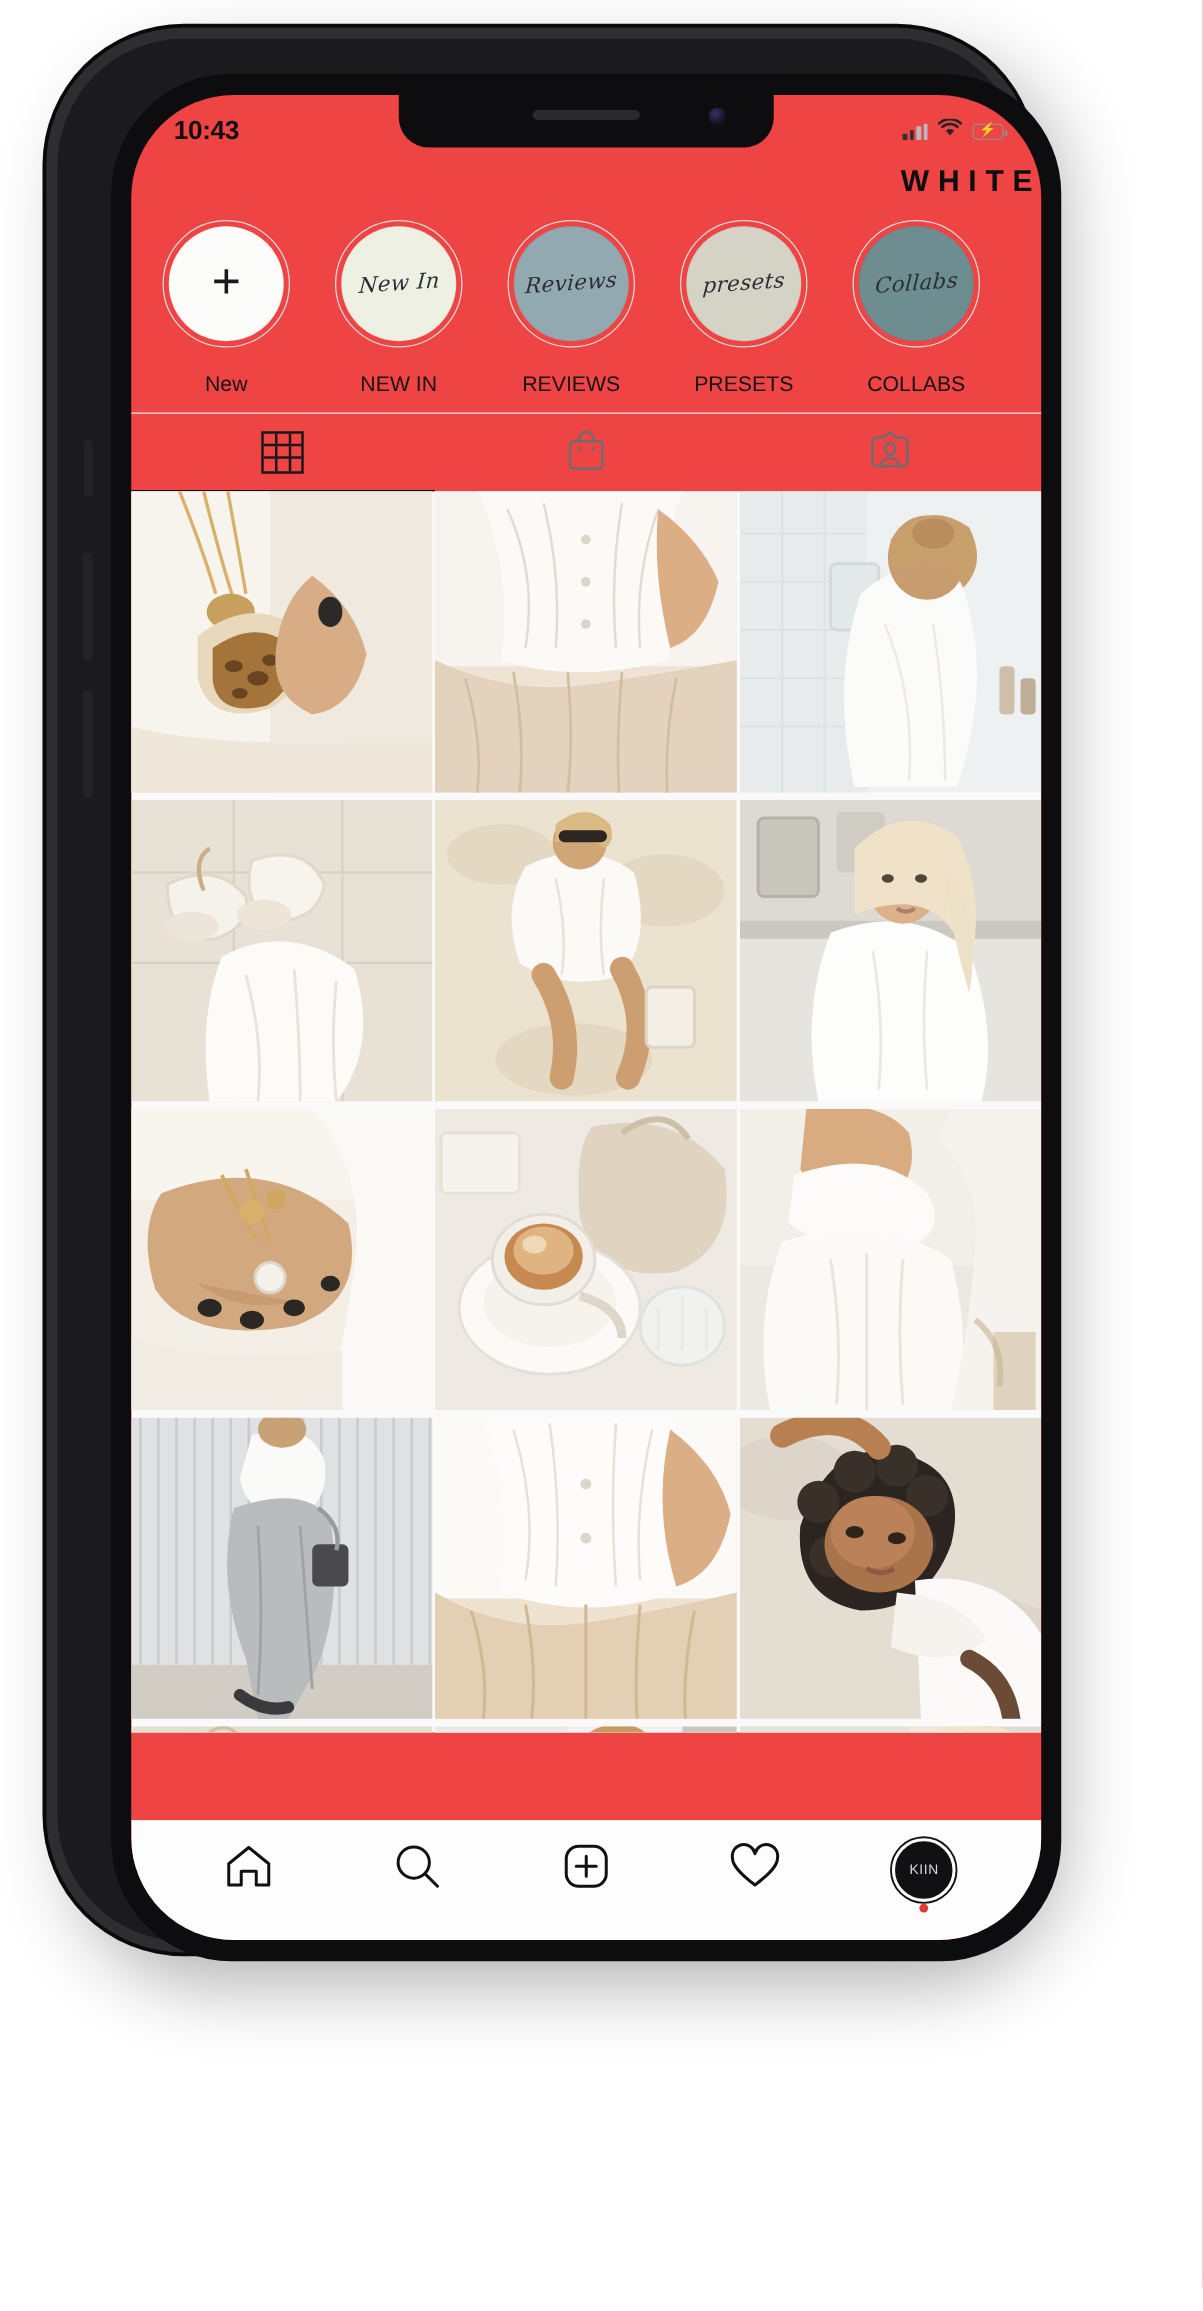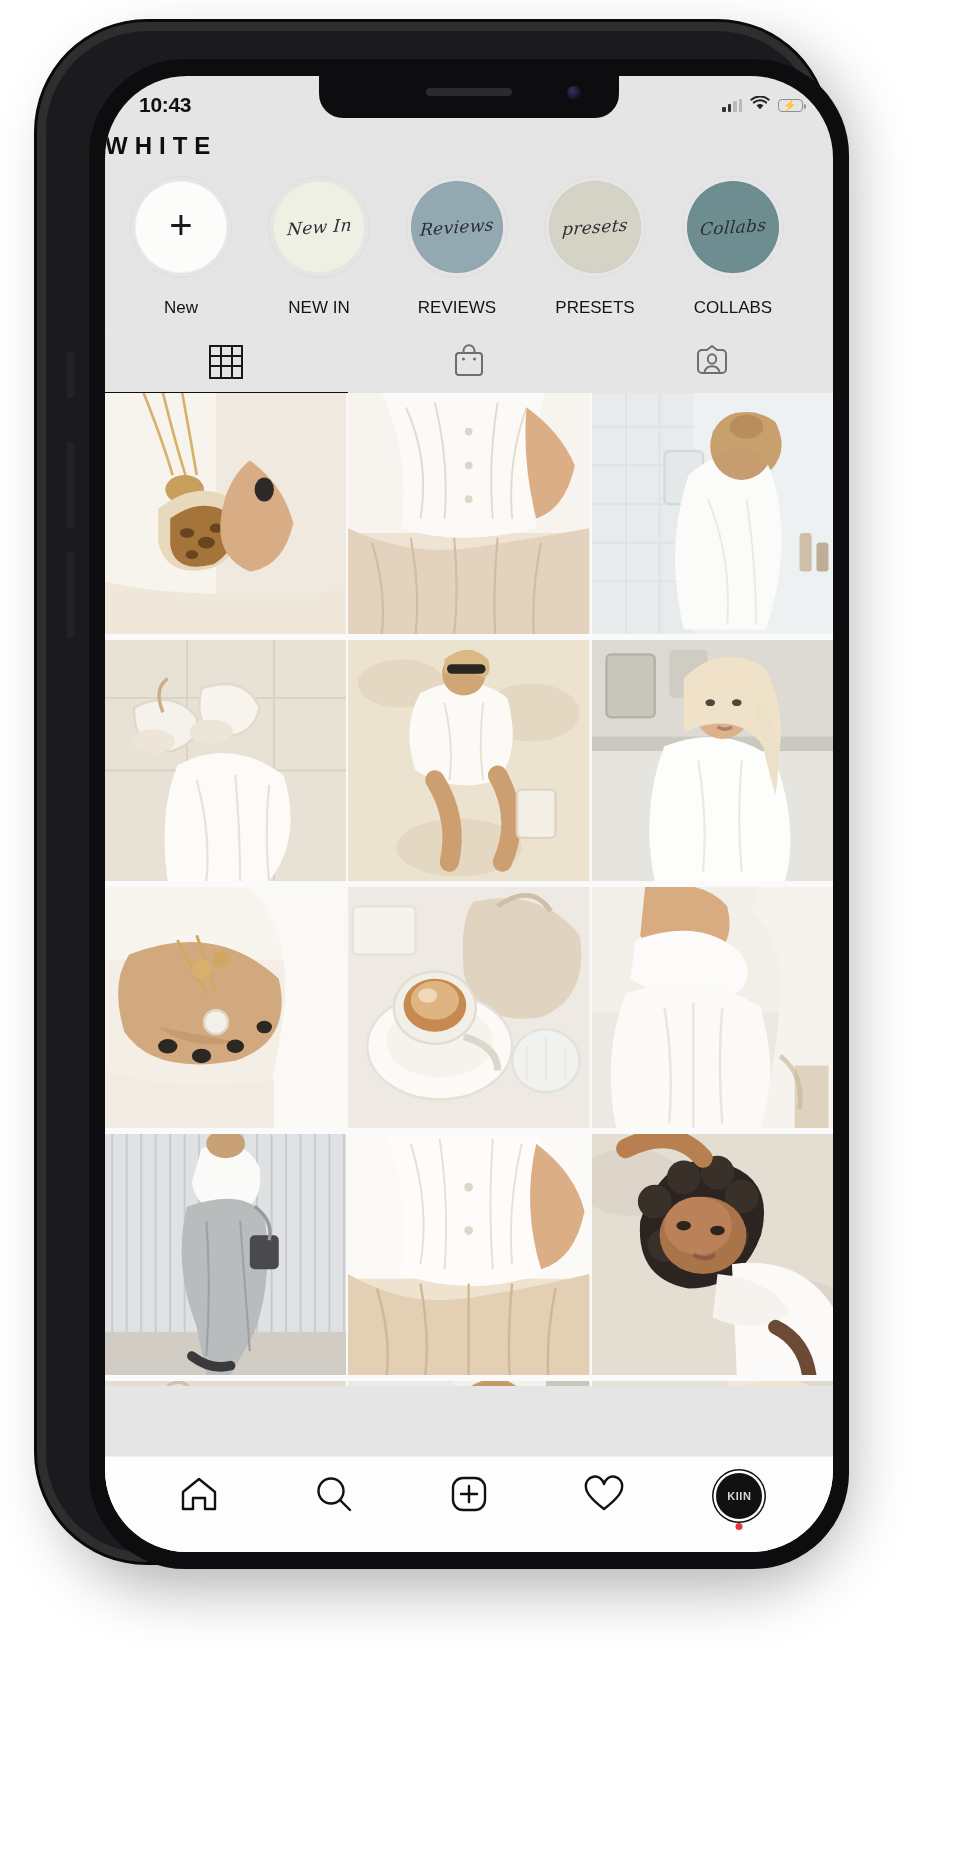--- a/index.html
+++ b/index.html
@@ -26,21 +26,21 @@
     left: 52px; top: 37px;
     width: 760px; height: 1510px;
     border-radius: 96px;
     background: #0d0d0f;
   }
   #screen {
     position: absolute;
     left: 68px; top: 54px;
     width: 728px; height: 1476px;
     border-radius: 82px;
-    background: #e5e5e5;
+    background: #ef4444;
     overflow: hidden;
   }
 
   
   .side-btn { position: absolute; background: #232326; border-radius: 3px; }
   #btn-silent { left: 30px; top: 330px; width: 7px; height: 46px; }
   #btn-volup  { left: 29px; top: 420px; width: 8px; height: 86px; }
   #btn-voldn  { left: 29px; top: 530px; width: 8px; height: 86px; }
   #btn-power  { right: 28px; top: 470px; width: 8px; height: 120px; }
 
@@ -86,21 +86,21 @@
   #battery::after {
     content: ""; position: absolute; right: -4px; top: 4px;
     width: 2px; height: 5px; background: #8e8e92; border-radius: 0 2px 2px 0;
   }
   #battery-fill { height: 100%; background: #30d158; border-radius: 2px; }
   #bolt { position: absolute; left: 50%; top: 50%; transform: translate(-50%,-50%);
           font-size: 11px; color: #0f0f10; line-height: 1; }
 
   
   #profile-title {
-    text-align: left;
+    text-align: right;
     font-size: 24px; font-weight: 700;
     letter-spacing: 7px;
     color: #0e0e10;
     padding: 10px 0 6px 0;
   }
 
   
   #highlights {
     display: flex; align-items: flex-start;
     padding: 10px 0 6px 16px;
@@ -177,21 +177,21 @@
   }
   .nav-item { display: flex; align-items: center; justify-content: center; width: 60px; height: 48px; position: relative; }
   #avatar-wrap { position: relative; width: 46px; height: 46px; }
   #avatar {
     width: 46px; height: 46px; border-radius: 50%;
     background: #111113; border: 2.5px solid #111113;
     box-shadow: 0 0 0 2.5px #fdfdfd, 0 0 0 4px #111113;
     display: flex; align-items: center; justify-content: center;
   }
   #avatar-text {
-    font-size: 11px; font-weight: 700; color: #d8d8d8; letter-spacing: 0.5px;
+    font-size: 11px; font-weight: 400; color: #d8d8d8; letter-spacing: 0.5px;
   }
   #nav-dot {
     position: absolute; left: 50%; transform: translateX(-50%);
     bottom: -11px; width: 7px; height: 7px; border-radius: 50%;
     background: #e53935;
   }
 </style>
 </head>
 <body>
 

